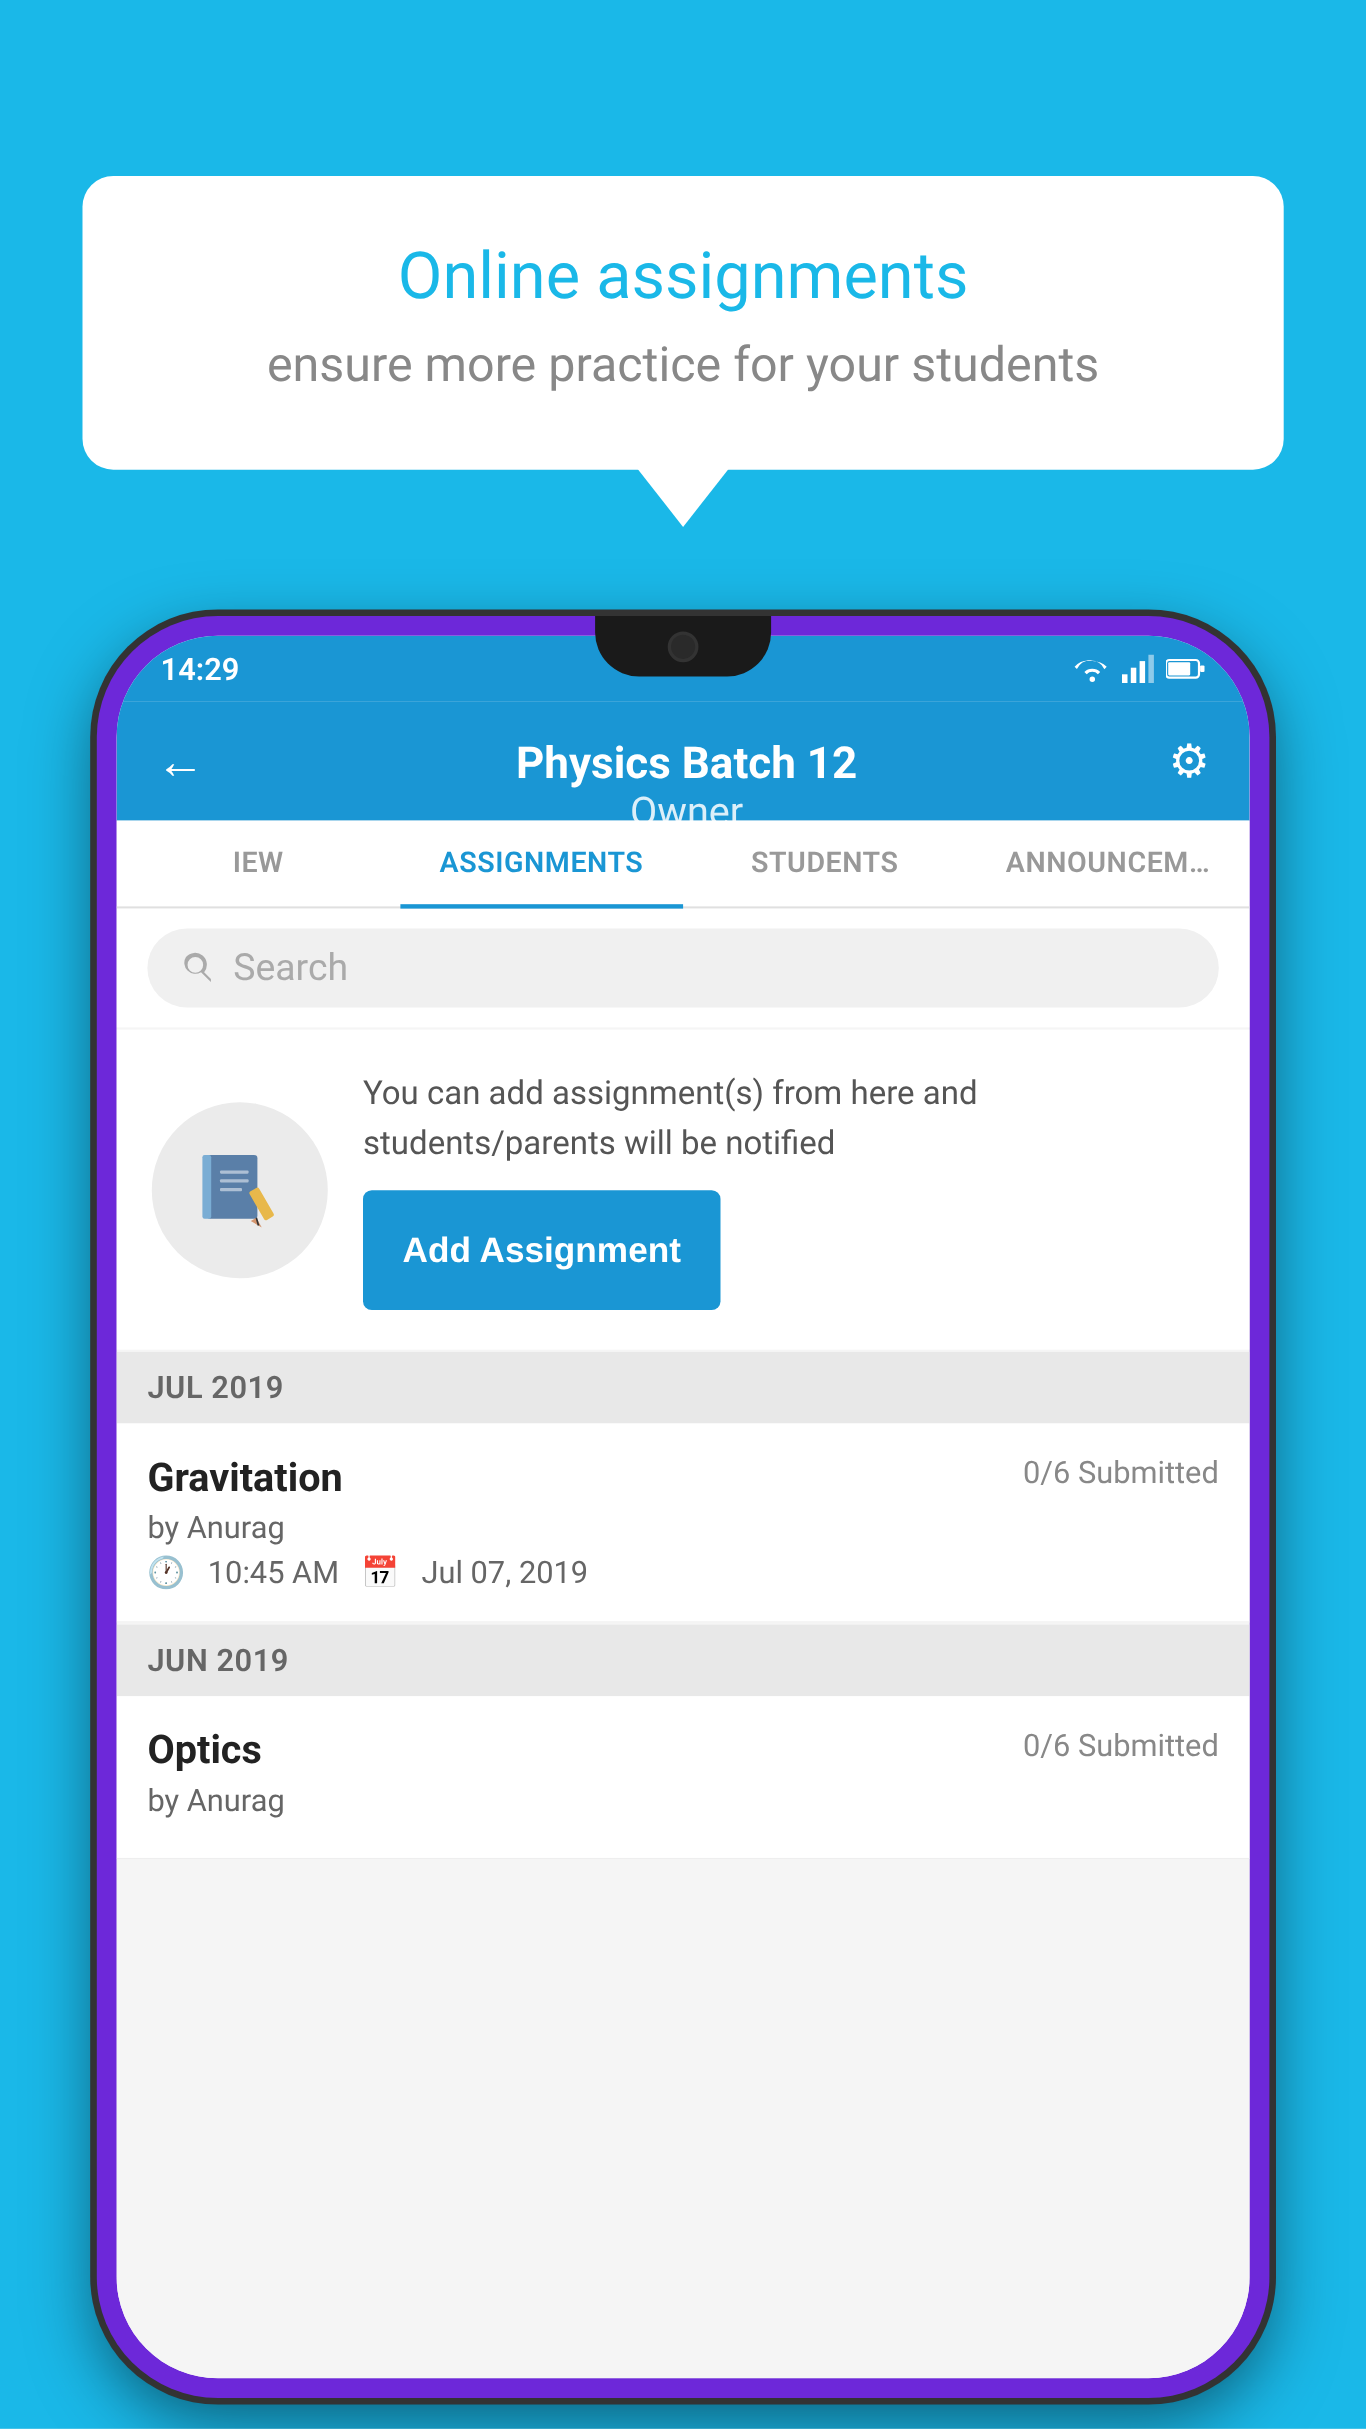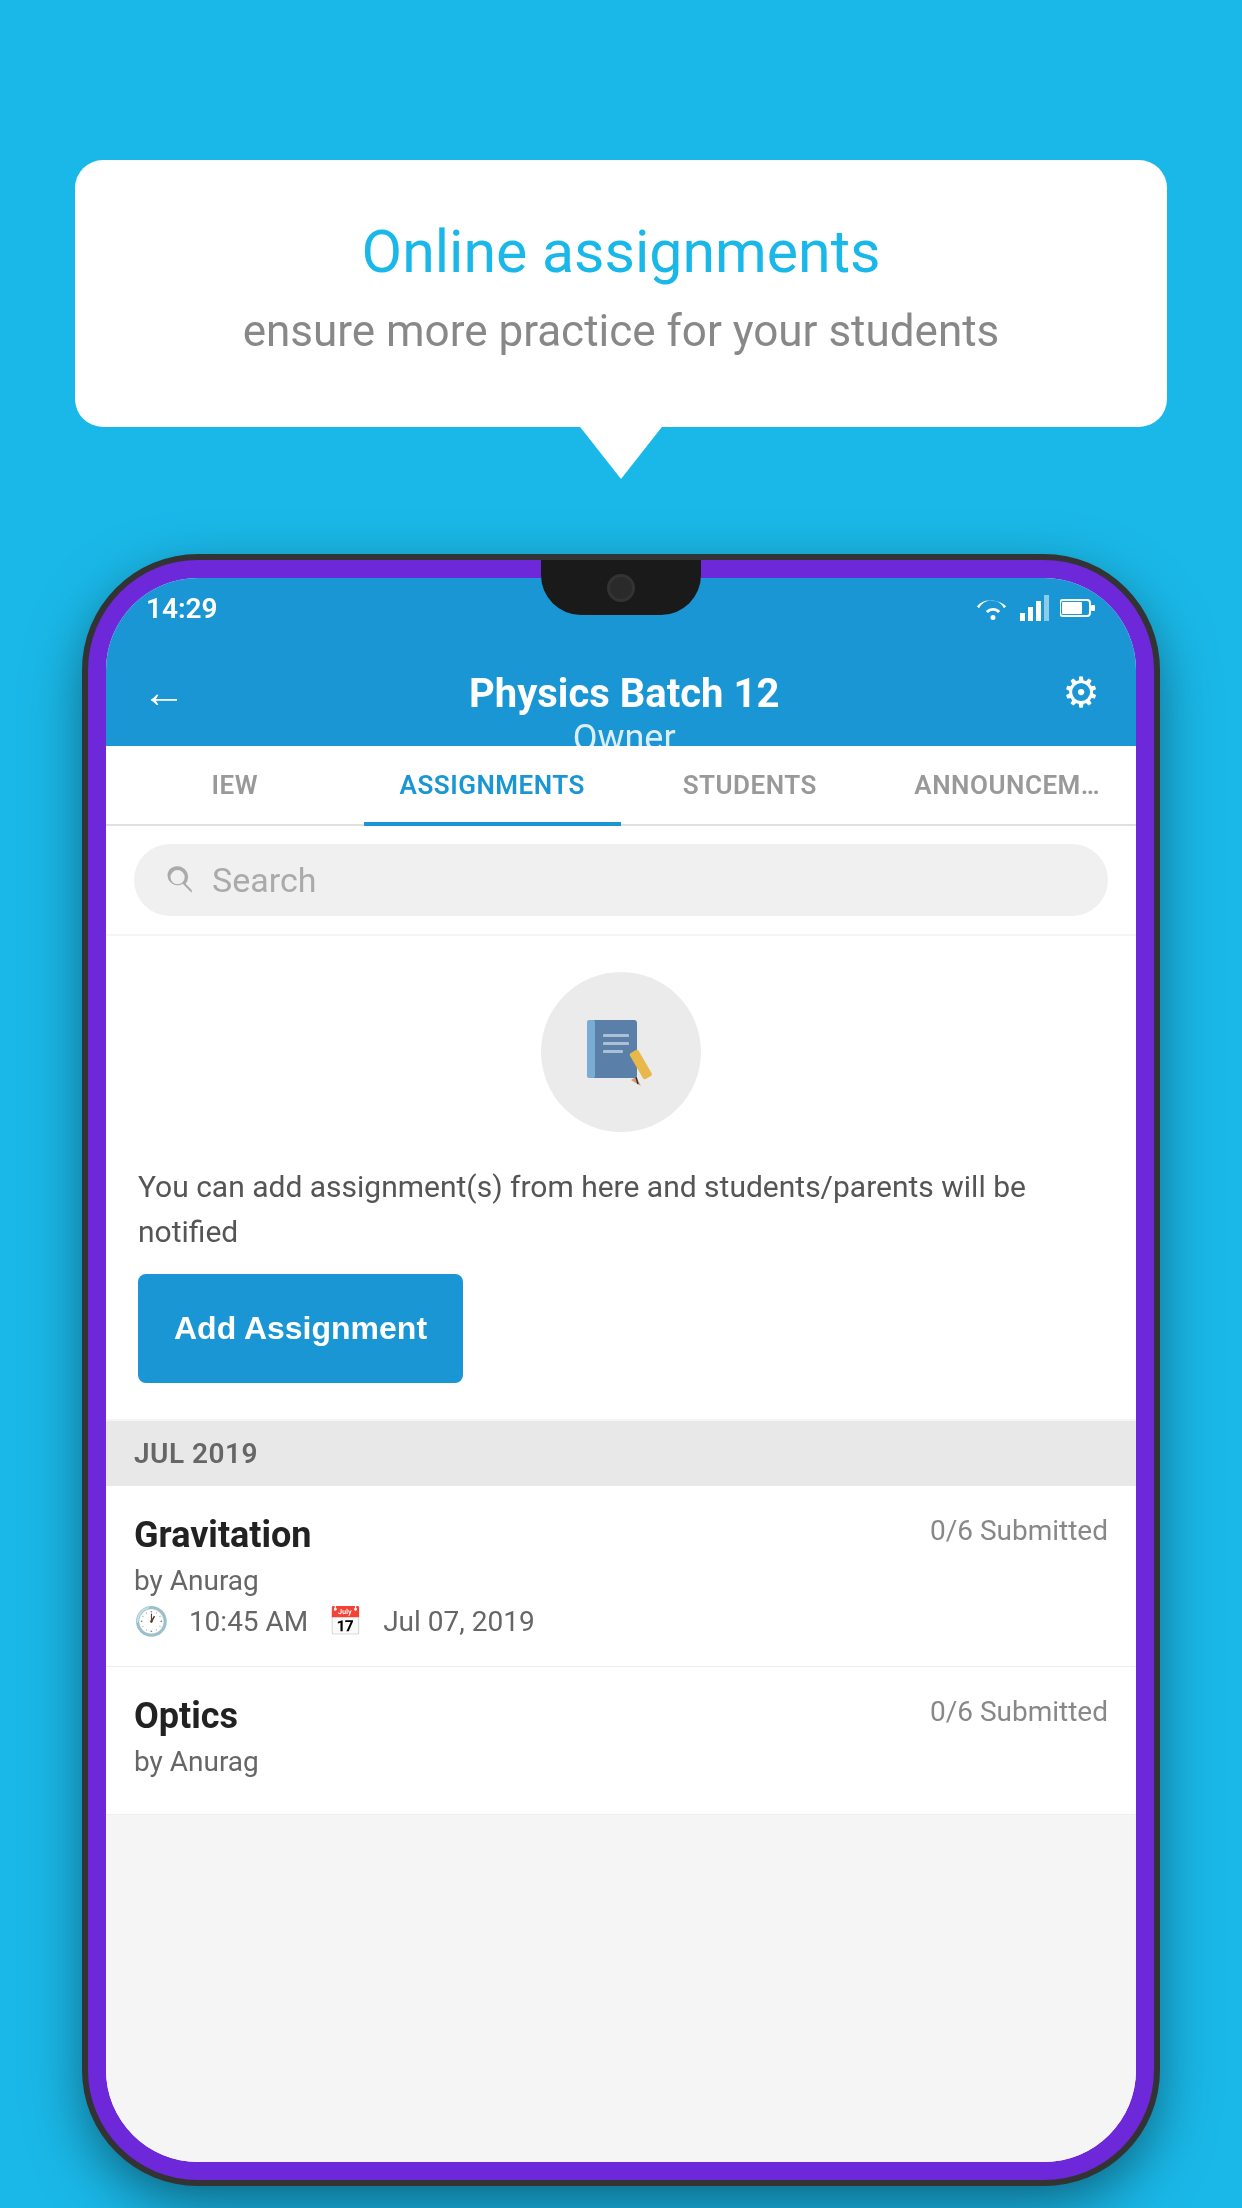--- a/index.html
+++ b/index.html
@@ -204,21 +204,20 @@
     }
 
     
     .add-assignment-promo {
       background: white;
       padding: 36px 32px;
       display: flex;
       align-items: center;
       gap: 32px;
       margin-top: 2px;
-      flex-direction: column;
     }
     .promo-icon-circle {
       width: 160px;
       height: 160px;
       min-width: 160px;
       border-radius: 50%;
       background: #ebebeb;
       display: flex;
       align-items: center;
       justify-content: center;
@@ -397,20 +396,21 @@
           </div>
           <div class="assignment-author">by Anurag</div>
           <div class="assignment-meta">
             <span>🕐</span>
             <span>10:45 AM</span>
             <span>📅</span>
             <span>Jul 07, 2019</span>
           </div>
         </div>
 
+        <div class="section-header">JUN 2019</div>
         <div class="assignment-item">
           <div class="assignment-row-top">
             <span class="assignment-name">Optics</span>
             <span class="assignment-submitted">0/6 Submitted</span>
           </div>
           <div class="assignment-author">by Anurag</div>
         </div>
 
       </div>
     </div>

